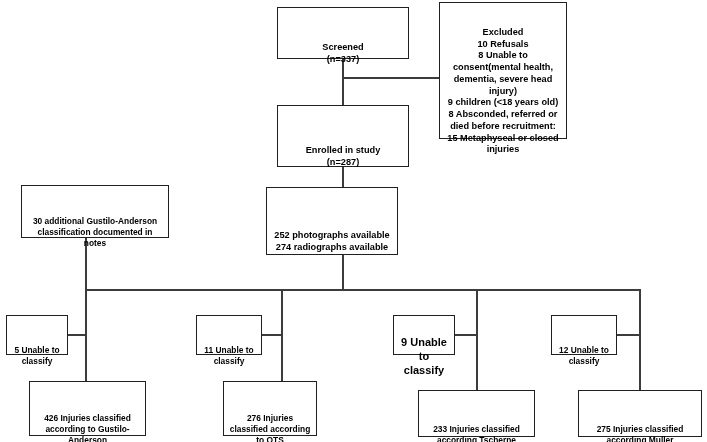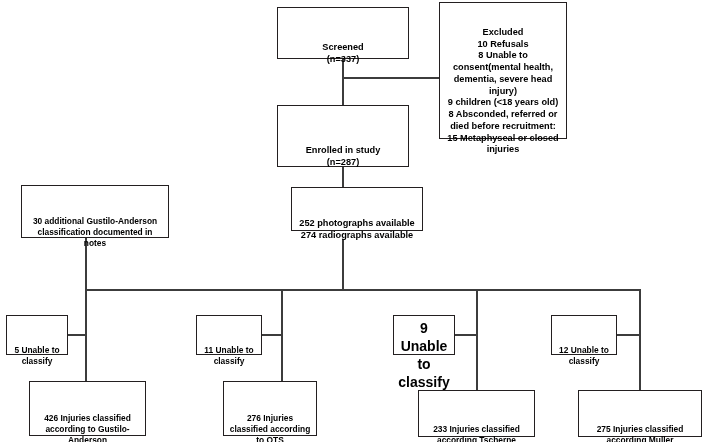--- a/index.html
+++ b/index.html
@@ -40,26 +40,26 @@
     background: #3c3c3c;
     z-index: 1;
   }
   .h-line { height: 1.6px; }
   .v-line { width: 1.6px; }
 
   
   #node-screened      { left: 277px; top: 7px;   width: 132px; height: 52px;  font-size: 9.2px; }
   #node-excluded      { left: 439px; top: 2px;   width: 128px; height: 137px; font-size: 9.2px; }
   #node-enrolled      { left: 277px; top: 105px; width: 132px; height: 62px;  font-size: 9.2px; }
-  #node-images        { left: 291px; top: 187px; width: 132px; height: 44px;  font-size: 9.2px; }
+  #node-images        { left: 266px; top: 187px; width: 132px; height: 68px;  font-size: 9.2px; }
   #node-notes         { left: 21px;  top: 185px; width: 148px; height: 53px;  font-size: 8.4px; }
 
   #node-unable-1      { left: 6px;   top: 315px; width: 62px;  height: 40px;  font-size: 8.4px; }
   #node-unable-2      { left: 196px; top: 315px; width: 66px;  height: 40px;  font-size: 8.4px; }
-  #node-unable-3      { left: 393px; top: 315px; width: 62px;  height: 40px;  font-size: 14px; }
+  #node-unable-3      { left: 393px; top: 315px; width: 62px;  height: 40px;  font-size: 11px; }
   #node-unable-4      { left: 551px; top: 315px; width: 66px;  height: 40px;  font-size: 8.4px; }
 
   #node-result-1      { left: 29px;  top: 381px; width: 117px; height: 55px;  font-size: 8.4px; }
   #node-result-2      { left: 223px; top: 381px; width: 94px; height: 55px;  font-size: 8.4px; }
   #node-result-3      { left: 418px; top: 390px; width: 117px; height: 47px;  font-size: 8.4px; }
   #node-result-4      { left: 578px; top: 390px; width: 124px; height: 47px;  font-size: 8.4px; }
 
   
   
   #conn-screened-down { left: 342px; top: 59px;  height: 46px; }

